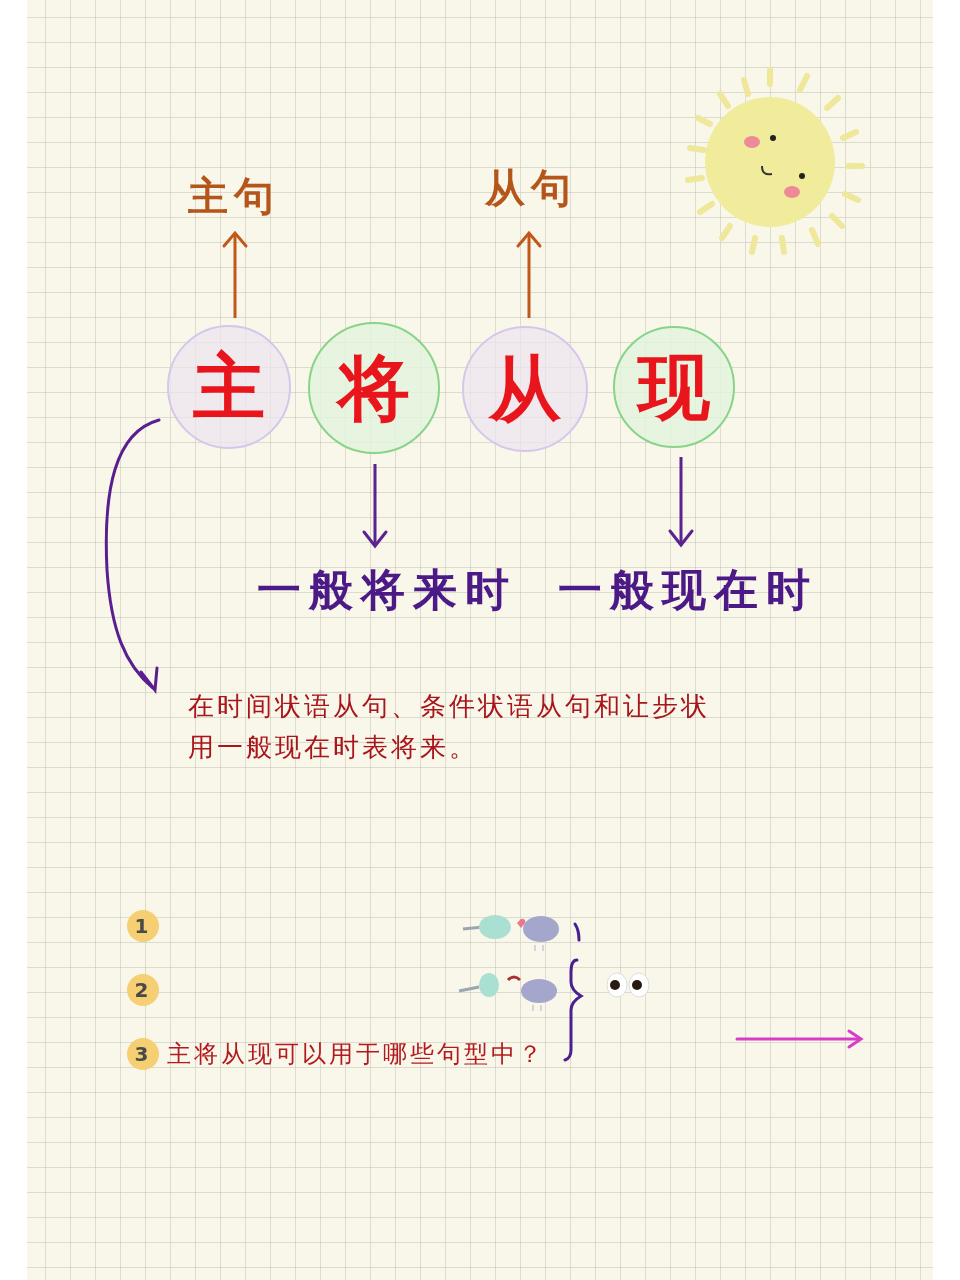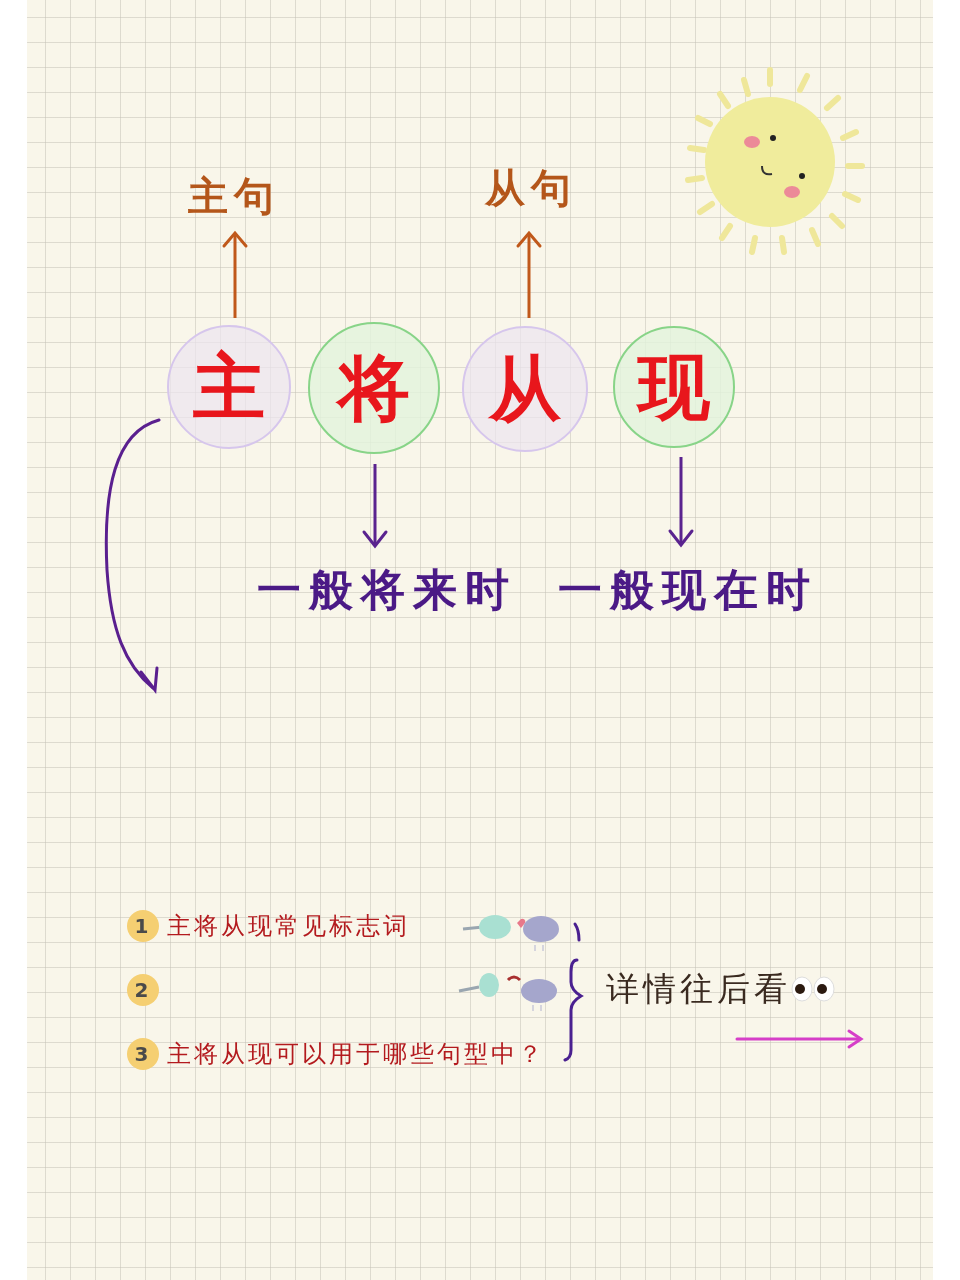--- a/index.html
+++ b/index.html
@@ -117,25 +117,26 @@
 
 <div class="abs tense" style="left:232px;top:568px;margin-left:25px;">一般将来时</div>
 <div class="abs tense" style="left:558px;top:568px;">一般现在时</div>
 
 <svg class="abs" style="left:95px;top:410px;" width="80" height="290">
   <path d="M64 10 C 20 22, 8 80, 12 160 C 16 220, 30 255, 58 278" fill="none" stroke="#5a1f8f" stroke-width="3" stroke-linecap="round"></path>
   <polyline points="46,262 60,280 62,258" fill="none" stroke="#5a1f8f" stroke-width="3" stroke-linecap="round"></polyline>
 </svg>
 
 <div class="abs body-text" style="left:188px;top:686px;width:620px;">
+  <div>在时间状语从句、条件状语从句和让步状</div>
+  <div>用一般现在时表将来。</div>
 </div>
 
 <div class="list-item" style="left:127px;top:910px;">
   <span class="badge">1</span>
-  <span>主将从现常见标志词</span>
 </div>
 <div class="list-item" style="left:127px;top:974px;">
   <span class="badge">2</span>
 </div>
 <div class="list-item" style="left:127px;top:1038px;">
   <span class="badge">3</span>
   <span>主将从现可以用于哪些句型中？</span>
 </div>
 
 <svg class="abs" style="left:455px;top:905px;" width="130" height="110">
@@ -156,21 +157,20 @@
       <line x1="86" y1="100" x2="86" y2="106"></line>
     </g>
 </svg>
 
 <svg class="abs" style="left:563px;top:920px;" width="30" height="150">
   <path d="M12 4 q4 6 4 16" stroke="#4a2090" stroke-width="3" fill="none" stroke-linecap="round"></path>
   <path d="M14 40 q-6 0 -6 12 v10 q0 8 10 14 q-10 6 -10 14 v40 q0 8 -6 10" stroke="#4a2090" stroke-width="3" fill="none" stroke-linecap="round"></path>
 </svg>
 
 <div class="abs" style="left:606px;top:972px;display:flex;align-items:center;">
-  <span class="detail">详情往后看</span>
   <svg width="44" height="26">
     <ellipse cx="11" cy="13" rx="10" ry="12" fill="#fff" stroke="#ddd"></ellipse>
     <circle cx="9" cy="13" r="5" fill="#2b1a10"></circle>
     <ellipse cx="33" cy="13" rx="10" ry="12" fill="#fff" stroke="#ddd"></ellipse>
     <circle cx="31" cy="13" r="5" fill="#2b1a10"></circle>
   </svg>
 </div>
 
 <svg class="abs" style="left:735px;top:1028px;" width="130" height="22">
   <line x1="2" y1="11" x2="124" y2="11" stroke="#d63ec8" stroke-width="3" stroke-linecap="round"></line>

